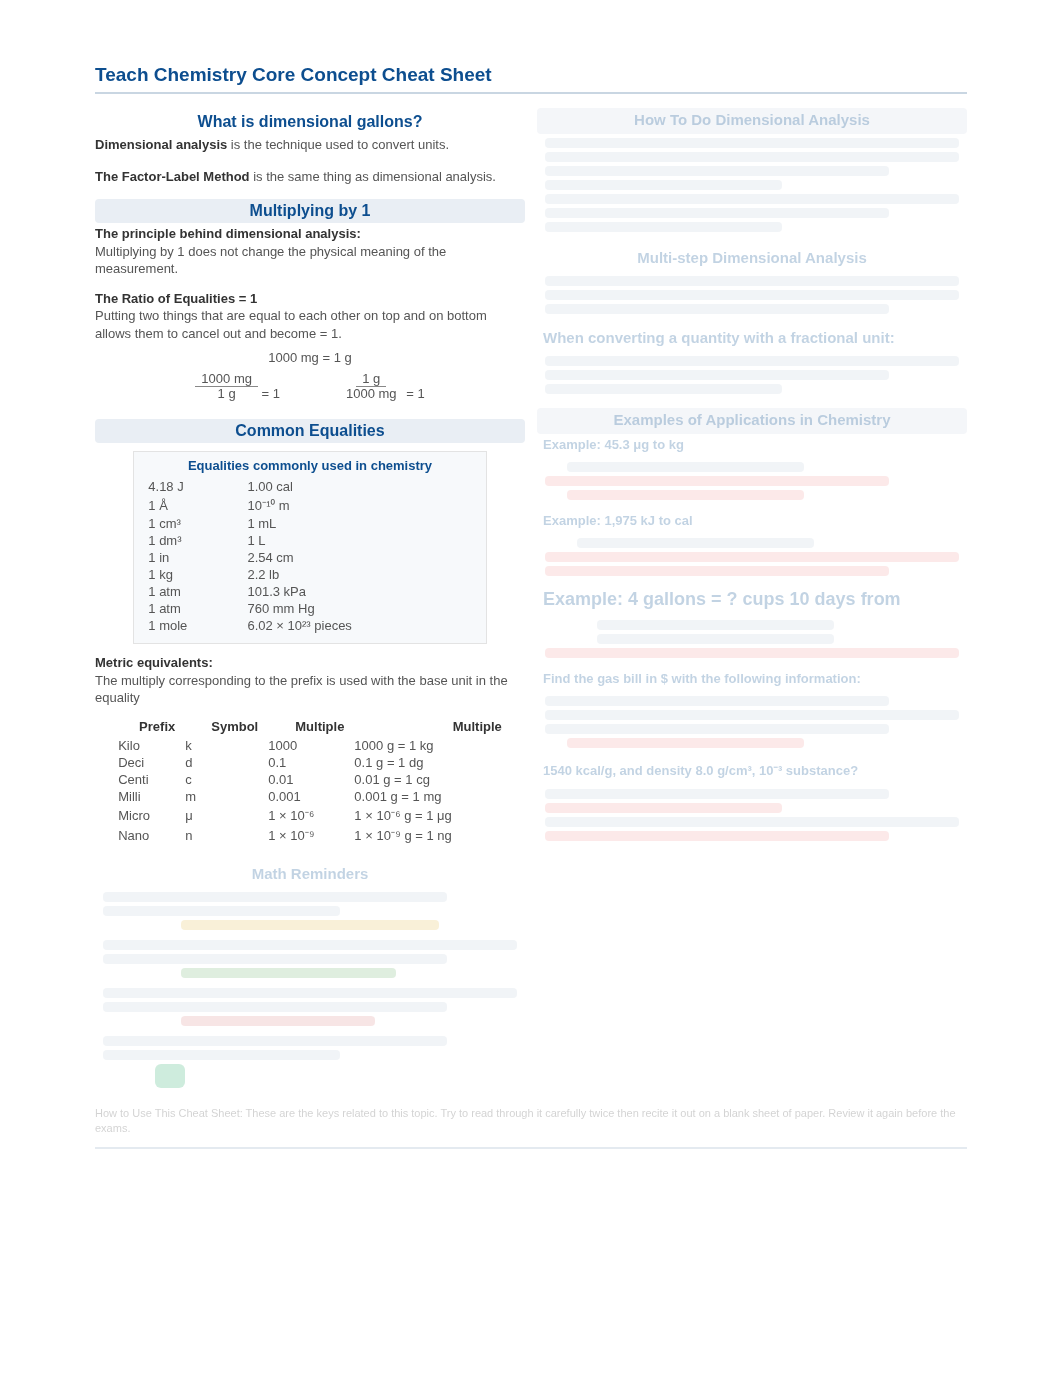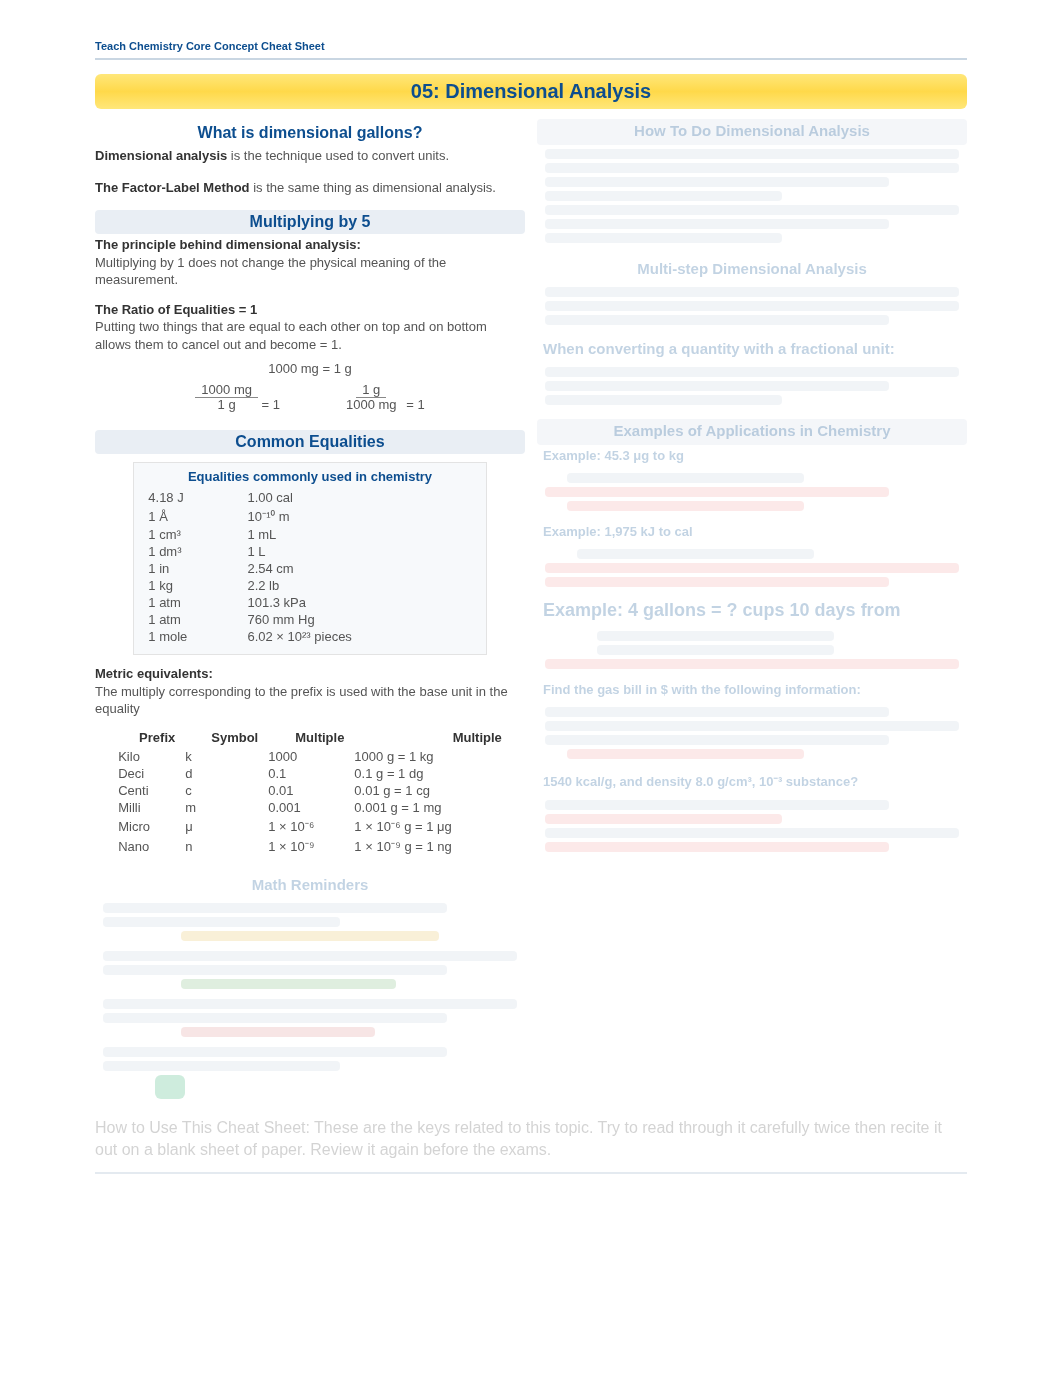--- a/index.html
+++ b/index.html
@@ -10,22 +10,23 @@
     width: 1062px;
     font-size: 13px;
     color: #444;
   }
   .page-wrap {
     padding: 40px 95px 30px 95px;
   }
   .brand {
     color: #0d4e8f;
     font-weight: bold;
-    font-size: 11px;
+    font-size: 19px;
     margin-bottom: 6px;
+    margin-top: 24px;
   }
   .hr-thin {
     height: 2px;
     background: #c9d6e2;
     margin-bottom: 14px;
   }
   .main-title-bar {
     background: linear-gradient(#ffe77a,#ffd94a,#ffe77a);
     border-radius: 6px;
     text-align: center;
@@ -123,49 +124,48 @@
   .ghost-line {
     height: 10px;
     margin: 4px 8px;
     background: rgba(120,150,180,0.10);
     border-radius: 4px;
   }
   .ghost-line.short { width: 55%; }
   .ghost-line.med { width: 80%; }
   .ghost-block { margin-top: 10px; }
   .footer-line {
-    font-size: 16px;
+    font-size: 11px;
     color: rgba(80,80,80,0.25);
     margin-top: 18px;
     line-height: 1.4;
   }
 </style>
 </head>
 <body>
 
 <div class="page-wrap">
 
   <div class="brand">Teach Chemistry Core Concept Cheat Sheet</div>
   <div class="hr-thin"></div>
 
-  <div class="main-title-bar">05: Dimensional Analysis</div>
 
   <div class="columns">
 
     <div class="col">
 
       <div class="section-head">What is dimensional gallons?</div>
       <div class="body-text">
         <span class="term">Dimensional analysis</span><span> is the technique used to convert units.</span>
       </div>
       <div class="body-text" style="margin-top:10px">
         <span class="term">The Factor-Label Method</span><span> is the same thing as dimensional analysis.</span>
       </div>
 
-      <div class="section-head bar" style="margin-top:12px">Multiplying by 5</div>
+      <div class="section-head bar" style="margin-top:12px">Multiplying by 1</div>
       <div class="body-text">
         <span class="term">The principle behind dimensional analysis:</span><br>
         <span>Multiplying by 1 does not change the physical meaning of the measurement.</span>
       </div>
       <div class="body-text" style="margin-top:8px">
         <span class="term">The Ratio of Equalities = 1</span><br>
         <span>Putting two things that are equal to each other on top and on bottom allows them to cancel out and become = 1.</span>
       </div>
       <div class="eq-center">1000 mg = 1 g</div>
       <div class="frac-row">

